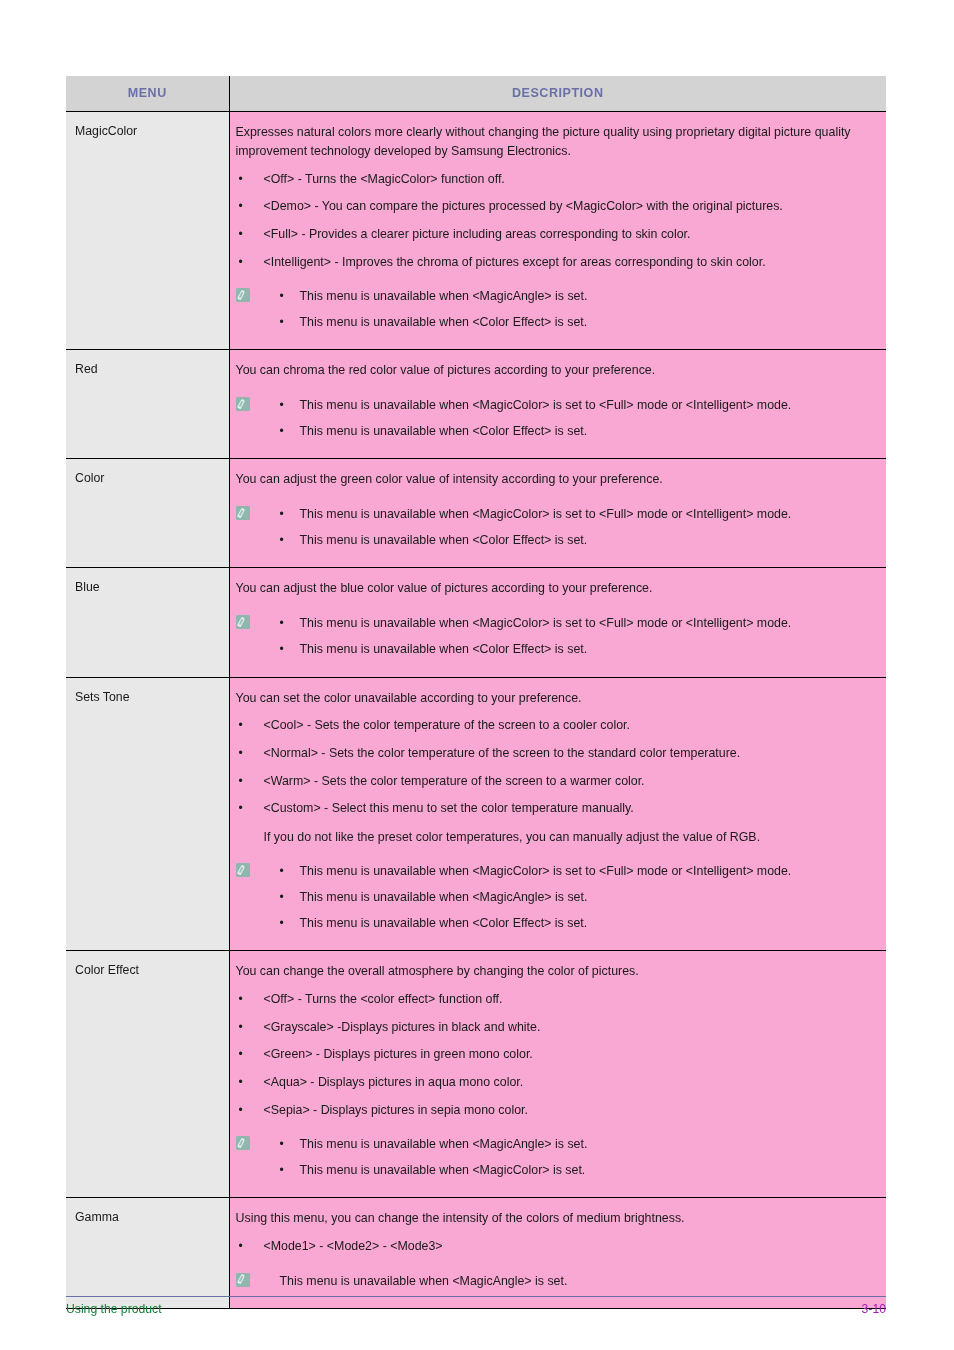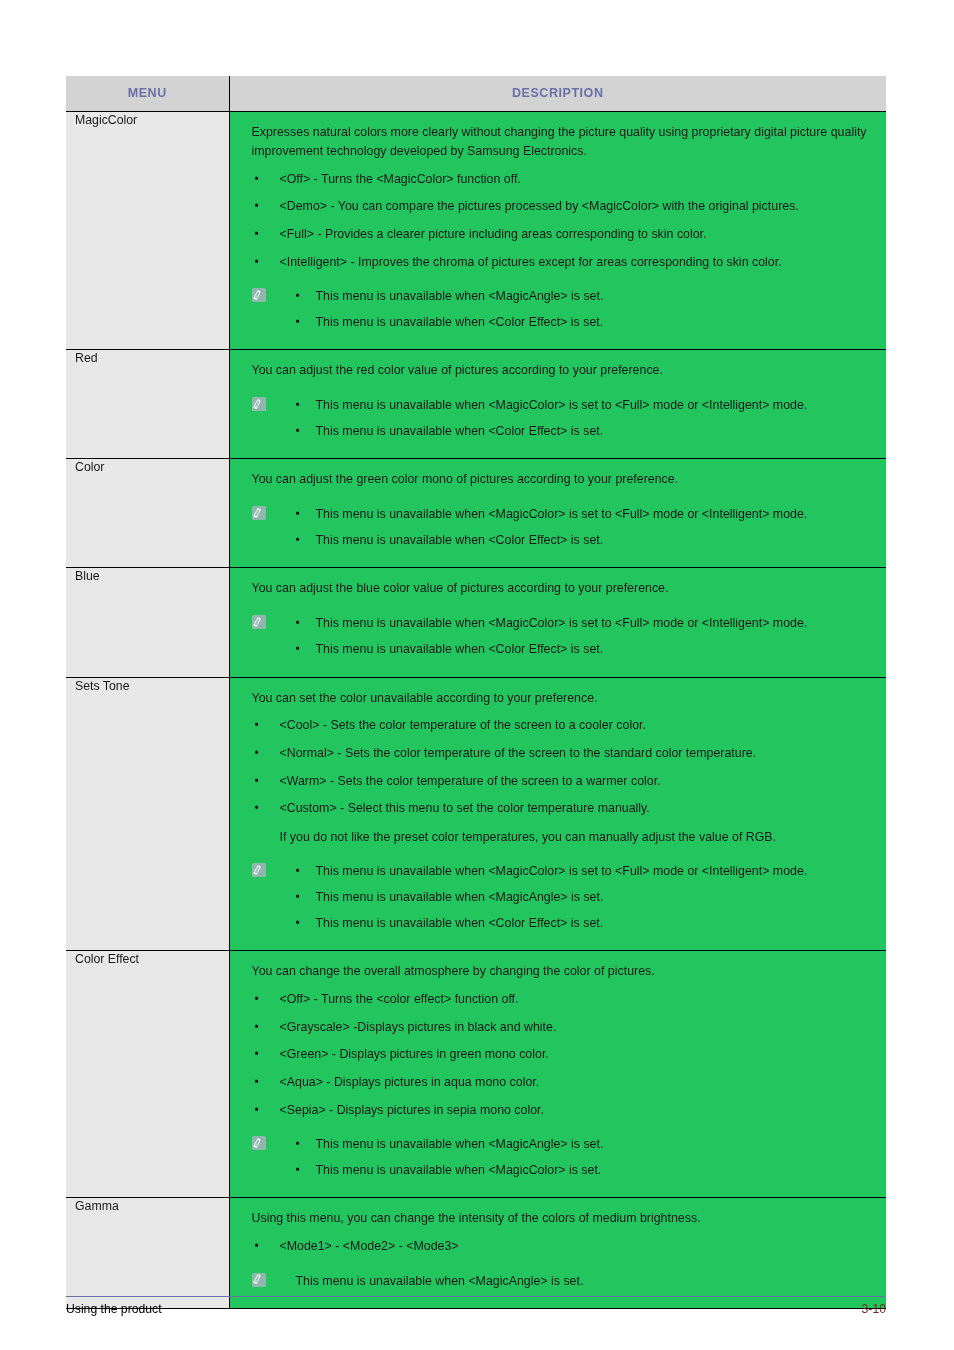--- a/index.html
+++ b/index.html
@@ -53,27 +53,27 @@
     border-bottom: 1.6px solid #000;
     vertical-align: top;
     font-size: 12.3px;
     line-height: 1.45;
   }
   .spec-table tbody tr:last-child td { border-bottom: 1.6px solid #000; }
 
   td.menu-cell {
     background: #e8e8e8;
     border-right: 1.6px solid #000;
-    padding: 0 8px 18px 9px;
+    padding: 11px 8px 18px 9px;
     color: #1a1a1a;
     font-size: 12.5px;
   }
   td.desc-cell {
-    background: #22c55e;
-    padding: 11px 10px 18px 22px;
+    background: #f9a8d4;
+    padding: 11px 10px 18px 6px;
   }
 
   
   .para {
     margin: 0 0 3px 0;
     padding: 0;
     font-size: 12.4px;
     line-height: 1.52;
     color: #1a1a1a;
   }
@@ -182,28 +182,28 @@
     top: 1296px;
     width: 820px;
     height: 1px;
     background: #6b6fa8;
   }
   .footer-left {
     position: absolute;
     left: 66px;
     top: 1302px;
     font-size: 12.2px;
-    color: #000000;
+    color: #15803d;
   }
   .footer-right {
     position: absolute;
     right: 68px;
     top: 1302px;
     font-size: 12.2px;
-    color: #7f1d1d;
+    color: #a21caf;
   }
 </style>
 </head>
 <body>
 
 <div class="page">
 
   <table class="spec-table">
     <colgroup>
         <col class="c-menu">
@@ -233,36 +233,36 @@
               <ul class="note-rows">
                 <li><span class="ndot">•</span><span>This menu is unavailable when &lt;MagicAngle&gt; is set.</span></li>
                 <li><span class="ndot">•</span><span>This menu is unavailable when &lt;Color Effect&gt; is set.</span></li>
               </ul>
             </div>
           </td>
         </tr>
         <tr>
           <td class="menu-cell"><span>Red</span></td>
           <td class="desc-cell">
-            <p class="para">You can adjust the red color value of pictures according to your preference.</p>
+            <p class="para">You can chroma the red color value of pictures according to your preference.</p>
             <div class="note-block">
               <span class="note-icon">
                 <span class="pen"></span>
               </span>
               <ul class="note-rows">
                 <li><span class="ndot">•</span><span>This menu is unavailable when &lt;MagicColor&gt; is set to &lt;Full&gt; mode or &lt;Intelligent&gt; mode.</span></li>
                 <li><span class="ndot">•</span><span>This menu is unavailable when &lt;Color Effect&gt; is set.</span></li>
               </ul>
             </div>
           </td>
         </tr>
         <tr>
           <td class="menu-cell"><span>Color</span></td>
           <td class="desc-cell">
-            <p class="para">You can adjust the green color mono of pictures according to your preference.</p>
+            <p class="para">You can adjust the green color value of intensity according to your preference.</p>
             <div class="note-block">
               <span class="note-icon">
                 <span class="pen"></span>
               </span>
               <ul class="note-rows">
                 <li><span class="ndot">•</span><span>This menu is unavailable when &lt;MagicColor&gt; is set to &lt;Full&gt; mode or &lt;Intelligent&gt; mode.</span></li>
                 <li><span class="ndot">•</span><span>This menu is unavailable when &lt;Color Effect&gt; is set.</span></li>
               </ul>
             </div>
           </td>

